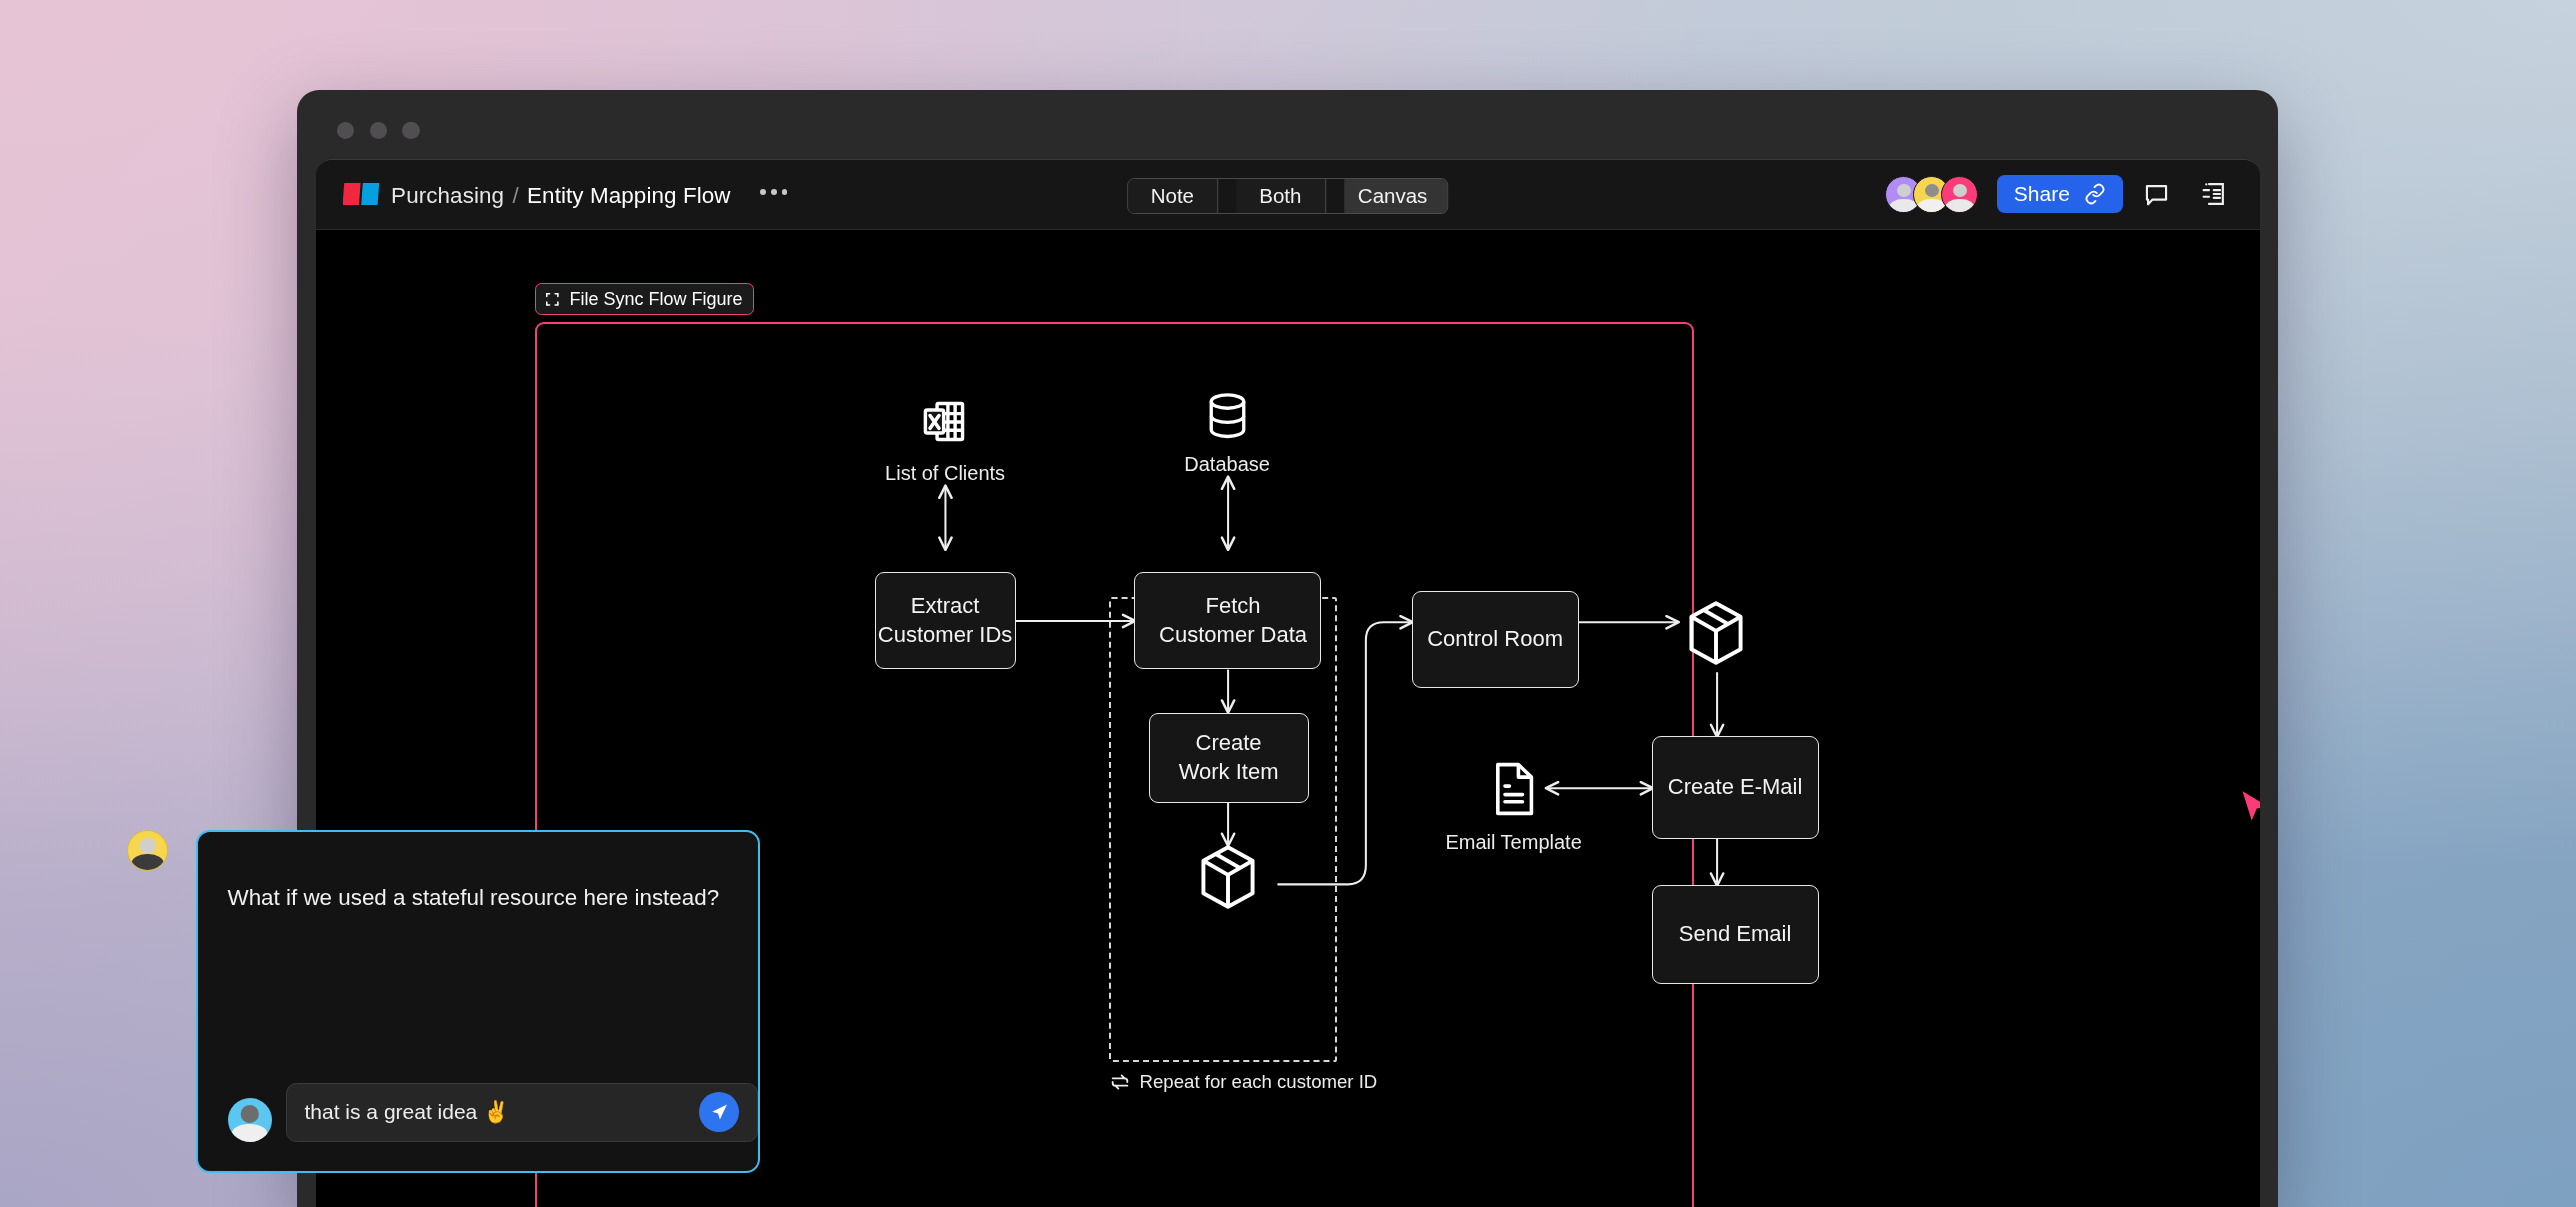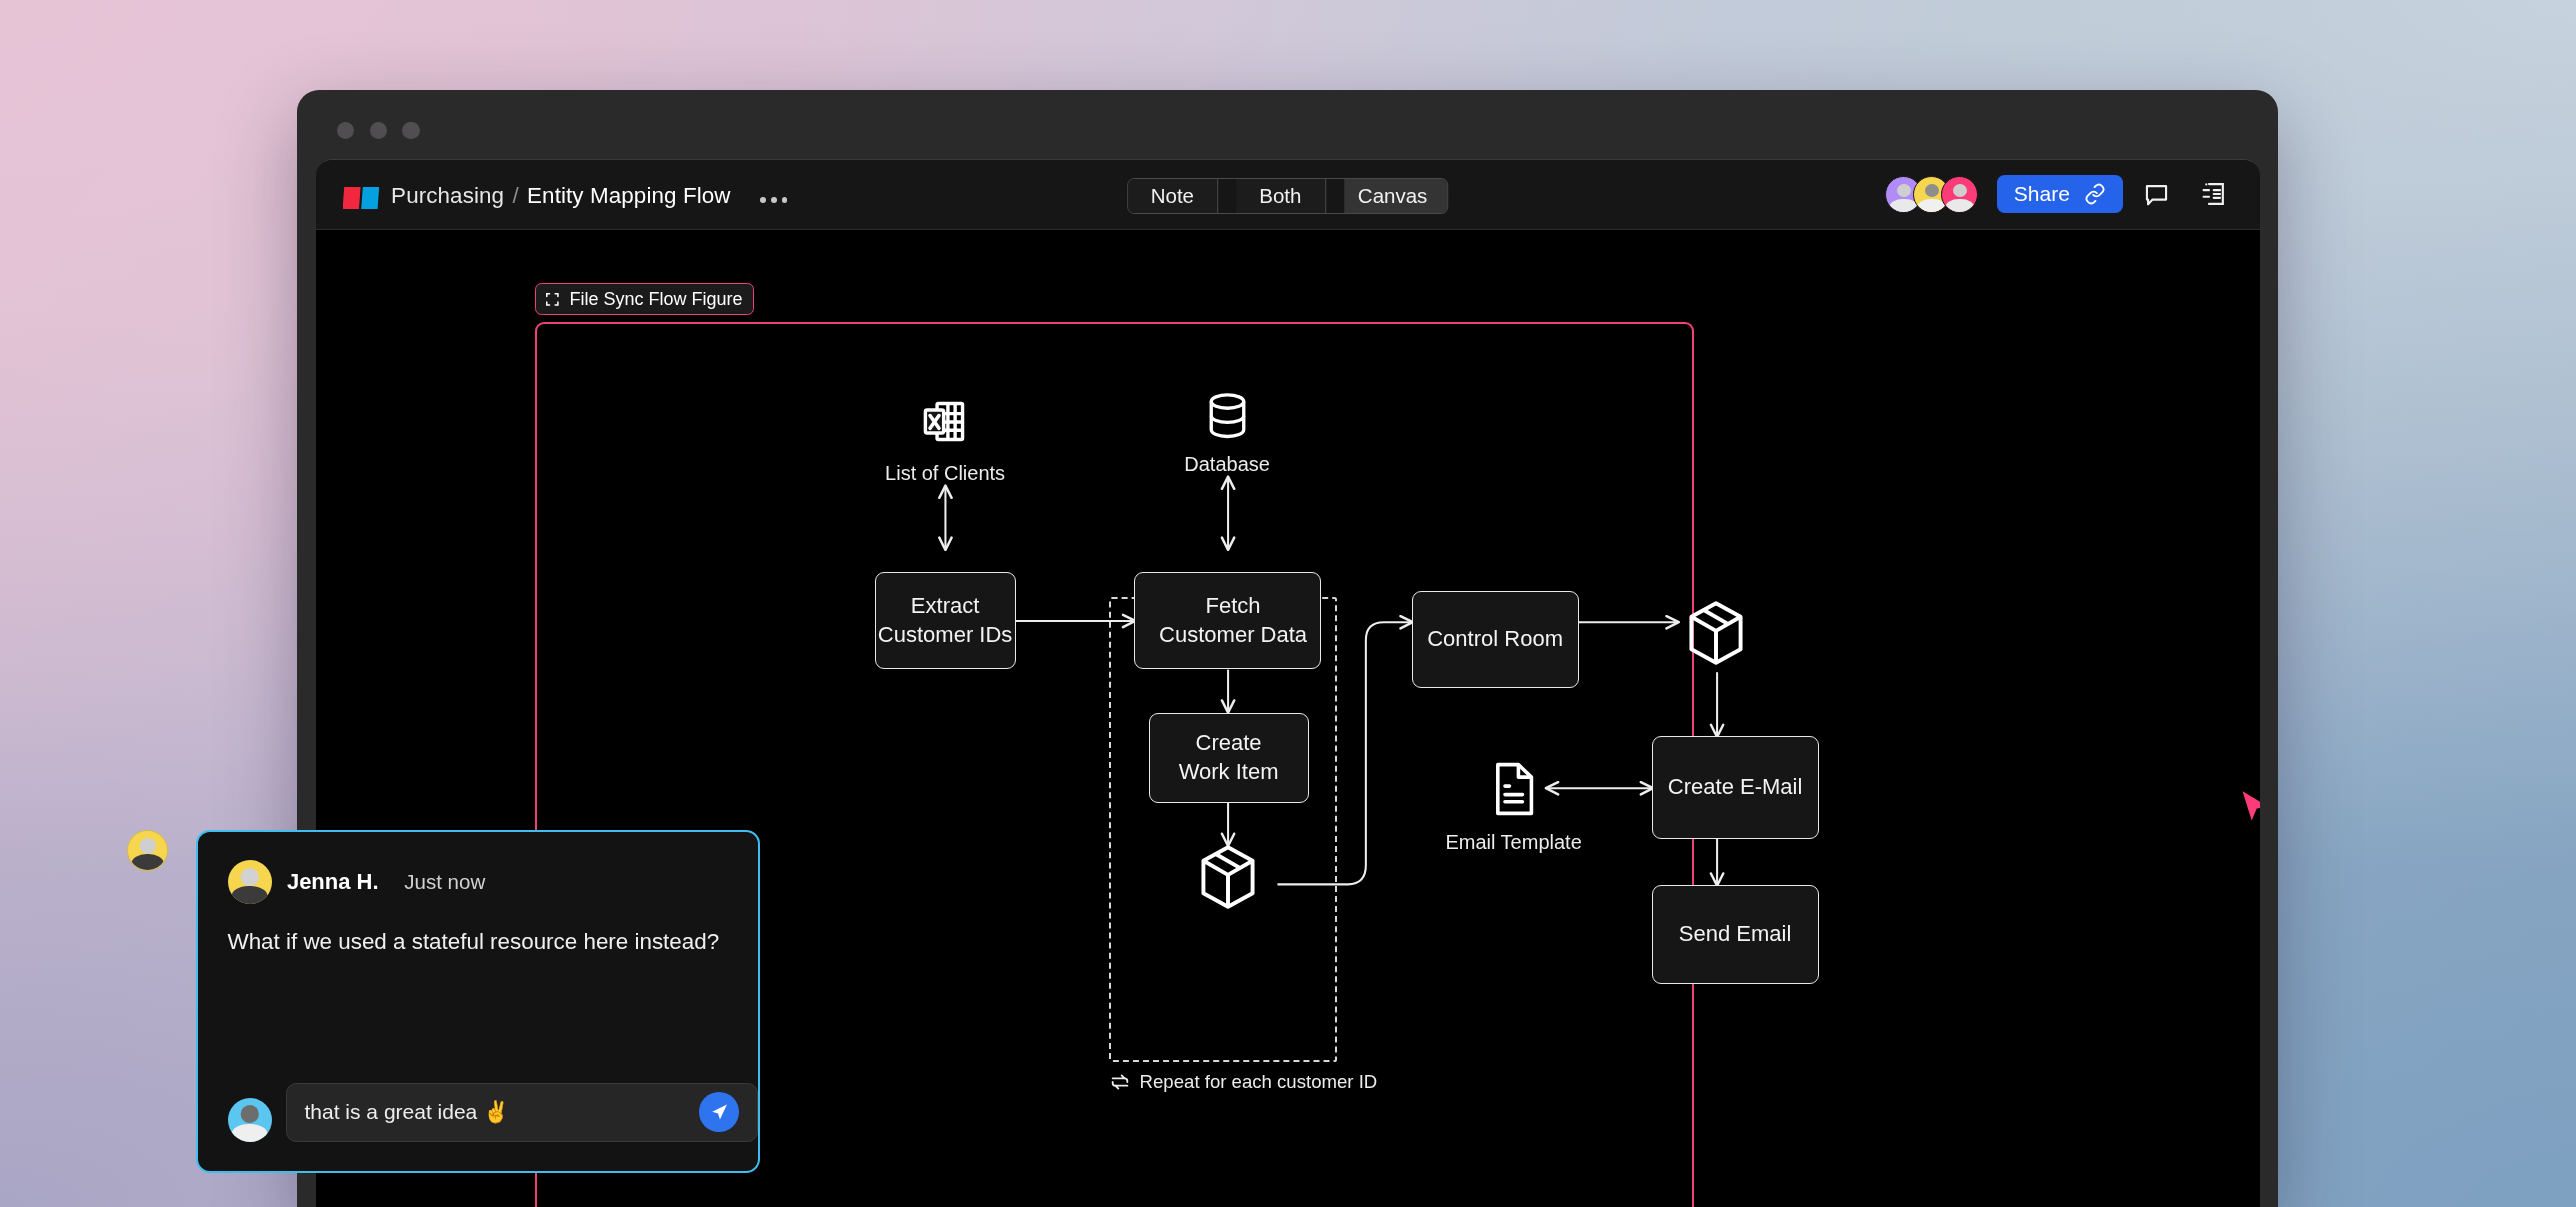--- a/index.html
+++ b/index.html
@@ -37,21 +37,21 @@
     border-top: 0.6px solid #3a3a3a;
     overflow: hidden;
   }
 
   
   .header {
     position: relative; height: 70px;
     border-bottom: 0.6px solid #2c2c2c;
     background: #161616;
   }
-  .brand { position: absolute; left: 27px; top: 23px; display: flex; align-items: flex-end; gap: 11.5px; }
+  .brand { position: absolute; left: 27px; top: 23px; display: flex; align-items: flex-start; gap: 11.5px; }
   .logo { width: 37px; height: 22px; position: relative; }
   .logo i { position: absolute; top: 0; height: 22px; display: block; }
   .logo .l1 { left: 0; width: 18px; background: #f0273f; clip-path: polygon(9% 0, 100% 0, 91% 100%, 0 100%); }
   .logo .l2 { left: 18.6px; width: 18px; background: #04a0e0; clip-path: polygon(9% 0, 100% 0, 91% 100%, 0 100%); }
   .crumbs { display: flex; align-items: center; gap: 8.3px; font-size: 22.4px; letter-spacing: 0.1px; }
   .crumb-muted { color: #e7e7e7; }
   .crumb-sep { color: #8d8d8d; }
   .crumb-active { color: #ffffff; font-weight: 500; }
   .dots { display: flex; gap: 5.1px; margin-left: 14px; padding: 6.4px 3.8px; cursor: pointer; }
   .dots b { width: 5.8px; height: 5.8px; border-radius: 50%; background: #c8c8c8; display: block; }
@@ -370,28 +370,20 @@
     </div>
   </div>
 </div>
 
 <div class="comment-av">
     <i class="head"></i>
     <i class="body"></i>
   </div>
 
 <div class="popup">
-  <div class="prow">
-    <span class="pav">
-        <i class="head"></i>
-        <i class="body"></i>
-      </span>
-    <span class="pname">Jenna H.</span>
-    <span class="ptime">Just now</span>
-  </div>
   <div class="ptext">What if we used a stateful resource here instead?</div>
 
   <div class="replyrow">
     <span class="pav blue">
         <i class="head"></i>
         <i class="body"></i>
       </span>
     <div class="replybox">
       <span>that is a great idea ✌️</span>
       <span class="sendbtn">

